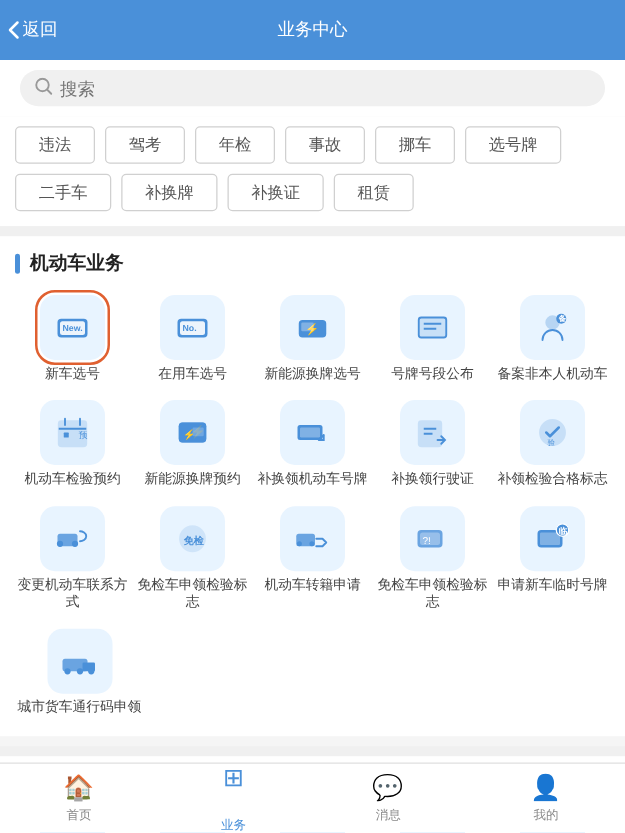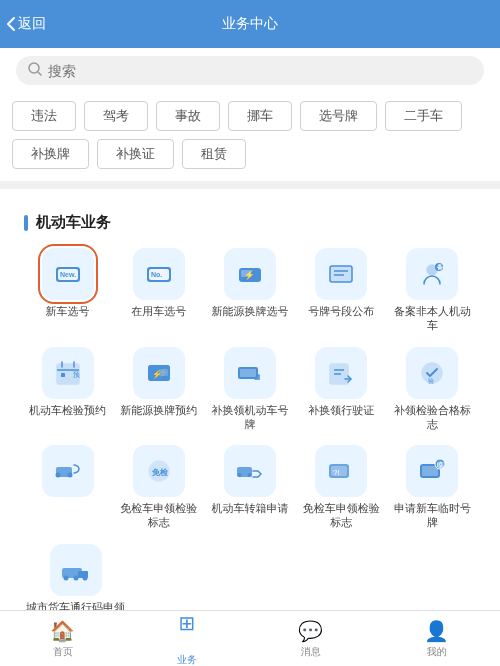--- a/index.html
+++ b/index.html
@@ -79,21 +79,21 @@
       font-size: 13px;
       color: #555;
       background: white;
       cursor: pointer;
     }
 
     
     .divider { height: 8px; background: #f0f0f0; }
 
     
-    .section { background: white; padding: 24px; margin-bottom: 8px; }
+    .section { background: white; padding: 12px; margin-bottom: 8px; }
     .section-title {
       font-size: 15px;
       font-weight: 600;
       color: #222;
       display: flex;
       align-items: center;
       margin-bottom: 12px;
     }
     .section-title::before {
       content: '';
@@ -202,20 +202,21 @@
           <line x1="10" y1="10" x2="13" y2="13" stroke="#999" stroke-width="1.5" stroke-linecap="round"></line>
         </svg>
       </span>
       <input class="search-input" type="text" placeholder="搜索" style="">
     </div>
   </div>
 
   <div class="tags-container">
     <button class="tag-btn">违法</button>
     <button class="tag-btn">驾考</button>
+    <button class="tag-btn">年检</button>
     <button class="tag-btn">事故</button>
     <button class="tag-btn">挪车</button>
     <button class="tag-btn">选号牌</button>
     <button class="tag-btn">二手车</button>
     <button class="tag-btn">补换牌</button>
     <button class="tag-btn">补换证</button>
     <button class="tag-btn">租赁</button>
   </div>
 
   <div class="divider"></div>
@@ -349,20 +350,21 @@
 
       <div class="grid-item">
         <div class="grid-icon bg-light">
           <svg class="icon-svg" viewBox="0 0 32 32" fill="none">
             <rect x="4" y="12" width="16" height="10" rx="2" fill="#4a90d9" opacity="0.8"></rect>
             <circle cx="6" cy="20" r="2.5" fill="#4a90d9"></circle>
             <circle cx="18" cy="20" r="2.5" fill="#4a90d9"></circle>
             <path d="M22 10c2 0 5 1.5 5 4s-3 4-5 4" stroke="#4a90d9" stroke-width="1.5" stroke-linecap="round"></path>
           </svg>
         </div>
+        <span class="grid-label">变更机动车联系方式</span>
       </div>
 
       <div class="grid-item">
         <div class="grid-icon bg-light">
           <svg class="icon-svg" viewBox="0 0 32 32" fill="none">
             <circle cx="16" cy="16" r="10" fill="#4a90d9" opacity="0.15" stroke="#4a90d9" stroke-width="1.5"></circle>
             <text x="9" y="20" font-size="8" fill="#4a90d9" font-weight="bold">免检</text>
           </svg>
         </div>
         <span class="grid-label">免检车申领检验标志</span>

